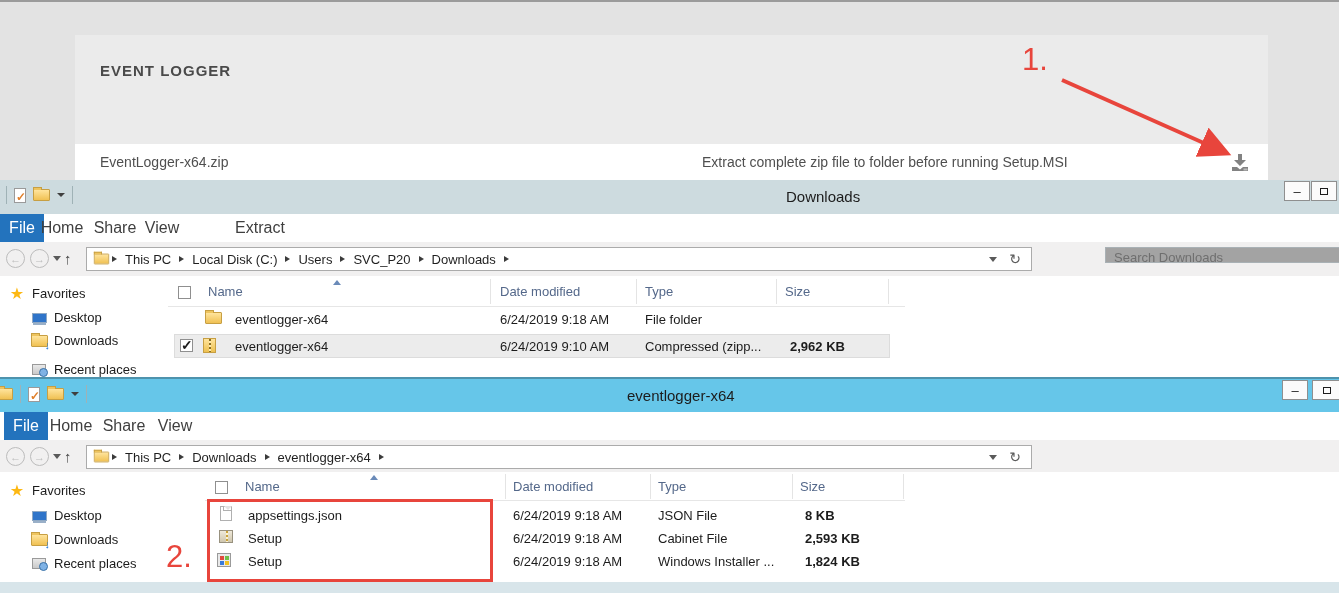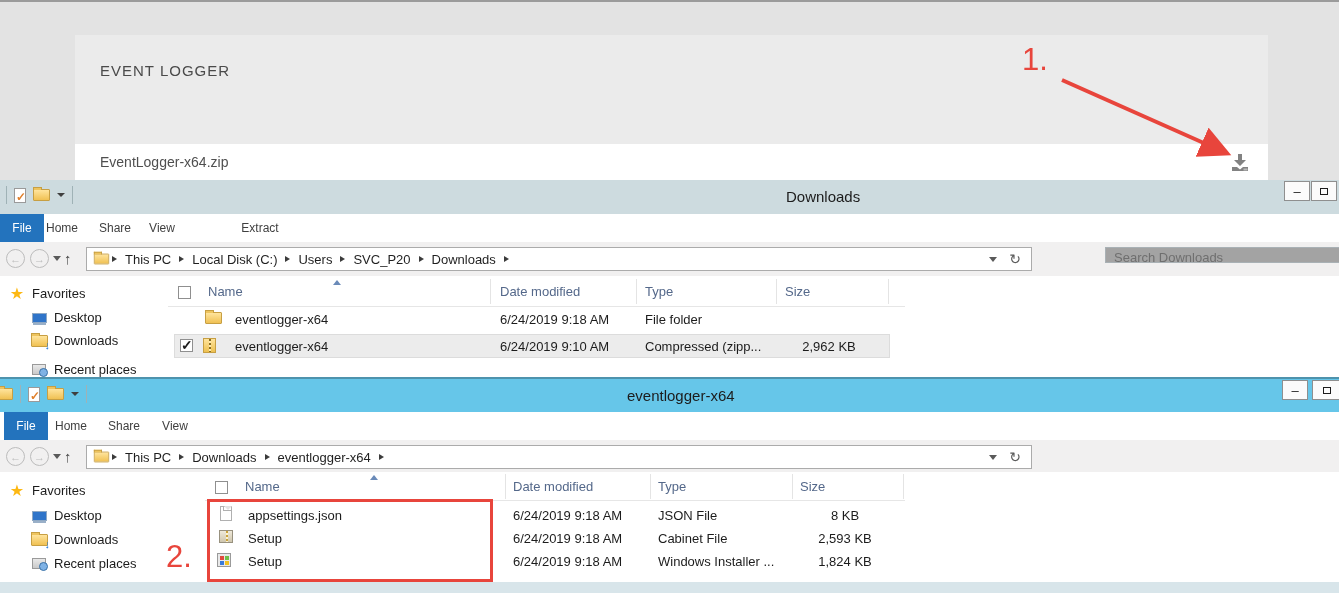--- a/index.html
+++ b/index.html
@@ -3,21 +3,21 @@
 <meta charset="utf-8">
 <style>
   * { box-sizing: border-box; }
   html,body { margin:0; padding:0; background:#f4f4f4; }
   body { font-family:"Liberation Sans", sans-serif; }
   .screen { position:relative; width:1339px; height:593px; overflow:hidden;
             background:#e3e3e3; border-top:2px solid #9b9b9b; }
 
   
   .web-card { position:absolute; left:75px; top:33px; width:1193px; height:145px; background:#ebebeb; }
-  .web-title { position:absolute; left:25px; top:27px; font-size:15px; letter-spacing:1px; color:#4a4a4a; }
+  .web-title { position:absolute; left:25px; top:27px; font-size:15px; letter-spacing:1px; color:#4a4a4a;font-weight:bold; }
   .web-thead { position:absolute; left:0; top:75px; width:100%; height:34px;
                background:#e2e2e2; border-top:2px solid #9b9b9b; font-size:13px; color:#8b8b8b; }
   .web-thead span { position:absolute; top:9px; }
   .web-row { position:absolute; left:0; top:109px; width:100%; height:36px; background:#ffffff;
              font-size:14px; color:#4f4f4f; }
   .web-row span { position:absolute; top:10px; }
 
   .dl-icon { position:absolute; left:1155px; top:7px; width:20px; height:18px; cursor:pointer; }
 
   
@@ -43,21 +43,21 @@
   .ic-doccheck::after { content:"\2713"; position:absolute; left:1px; top:1px; color:#e07f2a;
                         font-size:12px; font-weight:bold; }
   .ic-folder { position:relative; width:17px; height:12px;
                background:linear-gradient(180deg,#ffe49c,#f0c153);
                border:1px solid #c79f43; border-radius:1px; }
   .ic-folder::before { content:""; position:absolute; top:-3px; left:-1px; width:7px; height:2px;
                        background:#eec45e; border:1px solid #c79f43; border-bottom:none; }
   .caret-down { width:0; height:0; border-left:4px solid transparent; border-right:4px solid transparent;
                 border-top:4px solid #3f3f3f; }
 
-  .menubar { position:relative; width:100%; height:28px; background:#ffffff; font-size:12px; color:#3f3f3f; }
+  .menubar { position:relative; width:100%; height:28px; background:#ffffff; font-size:16px; color:#3f3f3f; }
   .mtab { position:absolute; top:0; height:28px; display:flex; align-items:center; justify-content:center;
           cursor:pointer; }
   .mtab.file { background:#2373bd; color:#ffffff; }
 
   .addrbar { position:relative; width:100%; height:34px; background:#f1f0f0; }
   .nav-circle { position:absolute; top:7px; width:19px; height:19px; border:1px solid #bcbcbc;
                 border-radius:50%; color:#bcbcbc; font-size:11px; display:flex; align-items:center;
                 justify-content:center; cursor:pointer; }
   .up-arrow { position:absolute; left:64px; top:8px; font-size:15px; color:#4a4a4a; cursor:pointer; }
   .addr-input { position:absolute; left:86px; top:5px; width:946px; height:24px; background:#fff;
@@ -91,21 +91,21 @@
 
   .hcol { position:absolute; font-size:13px; color:#54688a; white-space:nowrap; cursor:pointer; }
   .hline { position:absolute; height:1px; background:#e6e6e6; }
   .vsep { position:absolute; width:1px; background:#e4e4e4; }
   .cb { position:absolute; width:13px; height:13px; background:#fff; border:1px solid #8f8f8f; cursor:pointer; }
   .cb.checked::after { content:"\2713"; position:absolute; left:0px; top:-3px; font-size:14px;
                        font-weight:bold; color:#1c1c1c; }
   .sort-asc { position:absolute; width:0; height:0; border-left:4px solid transparent;
               border-right:4px solid transparent; border-bottom:5px solid #6a8ab8; }
   .cell { position:absolute; font-size:13px; color:#1c1c1c; white-space:nowrap; }
-  .cell.size { text-align:center; }
+  .cell.size { text-align:left;font-weight:bold; }
   .sel-row { position:absolute; background:#ececec; border:1px solid #dcdcdc; }
 
   .ic-zip { position:relative; width:13px; height:15px;
             background:linear-gradient(180deg,#ffe49c,#edc050); border:1px solid #c79f43; }
   .ic-zip::after { content:""; position:absolute; left:5px; top:0; bottom:0; width:2px;
                    background:repeating-linear-gradient(180deg,#8d7020 0 2px,#ffe9ae 2px 4px); }
   .ic-json { position:relative; width:12px; height:15px; background:#fff; border:1px solid #b0b0b0; }
   .ic-json::before { content:""; position:absolute; right:-1px; top:-1px; width:0; height:0;
                      border-left:4px solid transparent; border-top:4px solid #e3e3e3;
                      border-right:4px solid #fff0; box-shadow:-1px 1px 0 #b0b0b0; }
@@ -128,20 +128,21 @@
 </style>
 </head>
 <body>
 
 <div class="screen">
 
   <div class="web-card">
     <div class="web-title">EVENT LOGGER</div>
     <div class="web-row">
       <span style="left:25px">EventLogger-x64.zip</span>
+      <span style="left:627px">Extract complete zip file to folder before running Setup.MSI</span>
       <span class="dl-icon">
         <svg width="20" height="18" viewBox="0 0 20 18">
           <path fill="#828282" d="M8 0h4v6h4l-6 6-6-6h4z"></path>
           <path fill="#828282" d="M2 13h5l3 2.5L13 13h5v4H2z"></path>
           <rect x="13.5" y="14.5" width="4" height="2" fill="#ffffff" opacity="0.45"></rect>
         </svg>
       </span>
     </div>
   </div>
 

